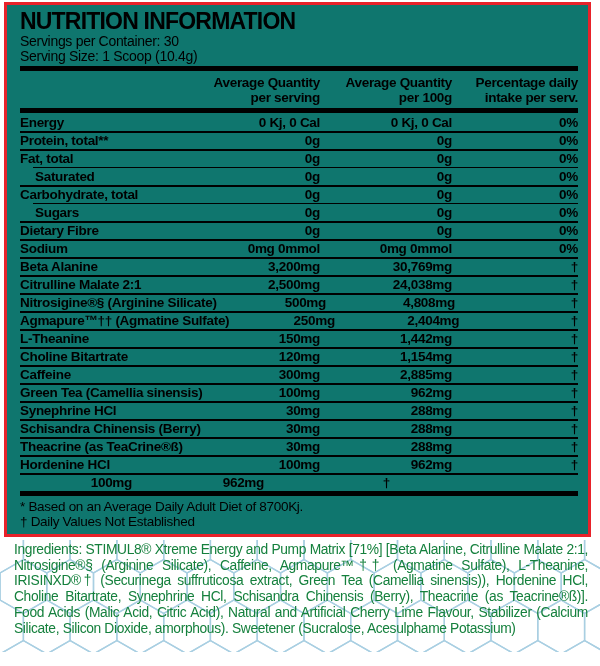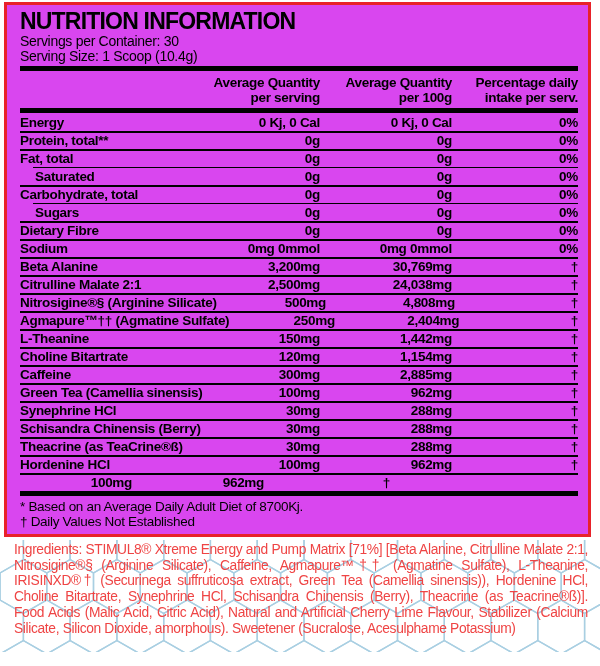--- a/index.html
+++ b/index.html
@@ -9,21 +9,21 @@
     overflow: hidden;
     font-family: "Liberation Sans", "DejaVu Sans", sans-serif;
     color: #000;
     -webkit-font-smoothing: antialiased;
   }
   .label-box {
     box-sizing: border-box;
     margin: 2px 0 0 4px;
     width: 587px;
     border: 3px solid #e8222a;
-    background: #d946ef;
+    background: #0f766e;
     padding: 4px 10px 3px 13px;
   }
   .title {
     margin: 0;
     font-size: 23px;
     line-height: 25px;
     font-weight: bold;
     letter-spacing: -0.8px;
   }
   .serv-line {
@@ -94,21 +94,21 @@
     display: block;
   }
   .ingredients p {
     position: relative;
     margin: 0;
     padding: 2px 12px 0 14px;
     font-size: 13.8px;
     line-height: 15.7px;
     text-align: justify;
     letter-spacing: -0.35px;
-    color: #ef4444;
+    color: #15803d;
     font-weight: normal;
   }
 </style>
 </head>
 <body>
 
 <div class="label-box" style="border-color: rgb(232, 34, 42);">
   <h1 class="title">NUTRITION INFORMATION</h1>
   <div class="serv-line">Servings per Container: 30</div>
   <div class="serv-line">Serving Size: 1 Scoop (10.4g)</div>

